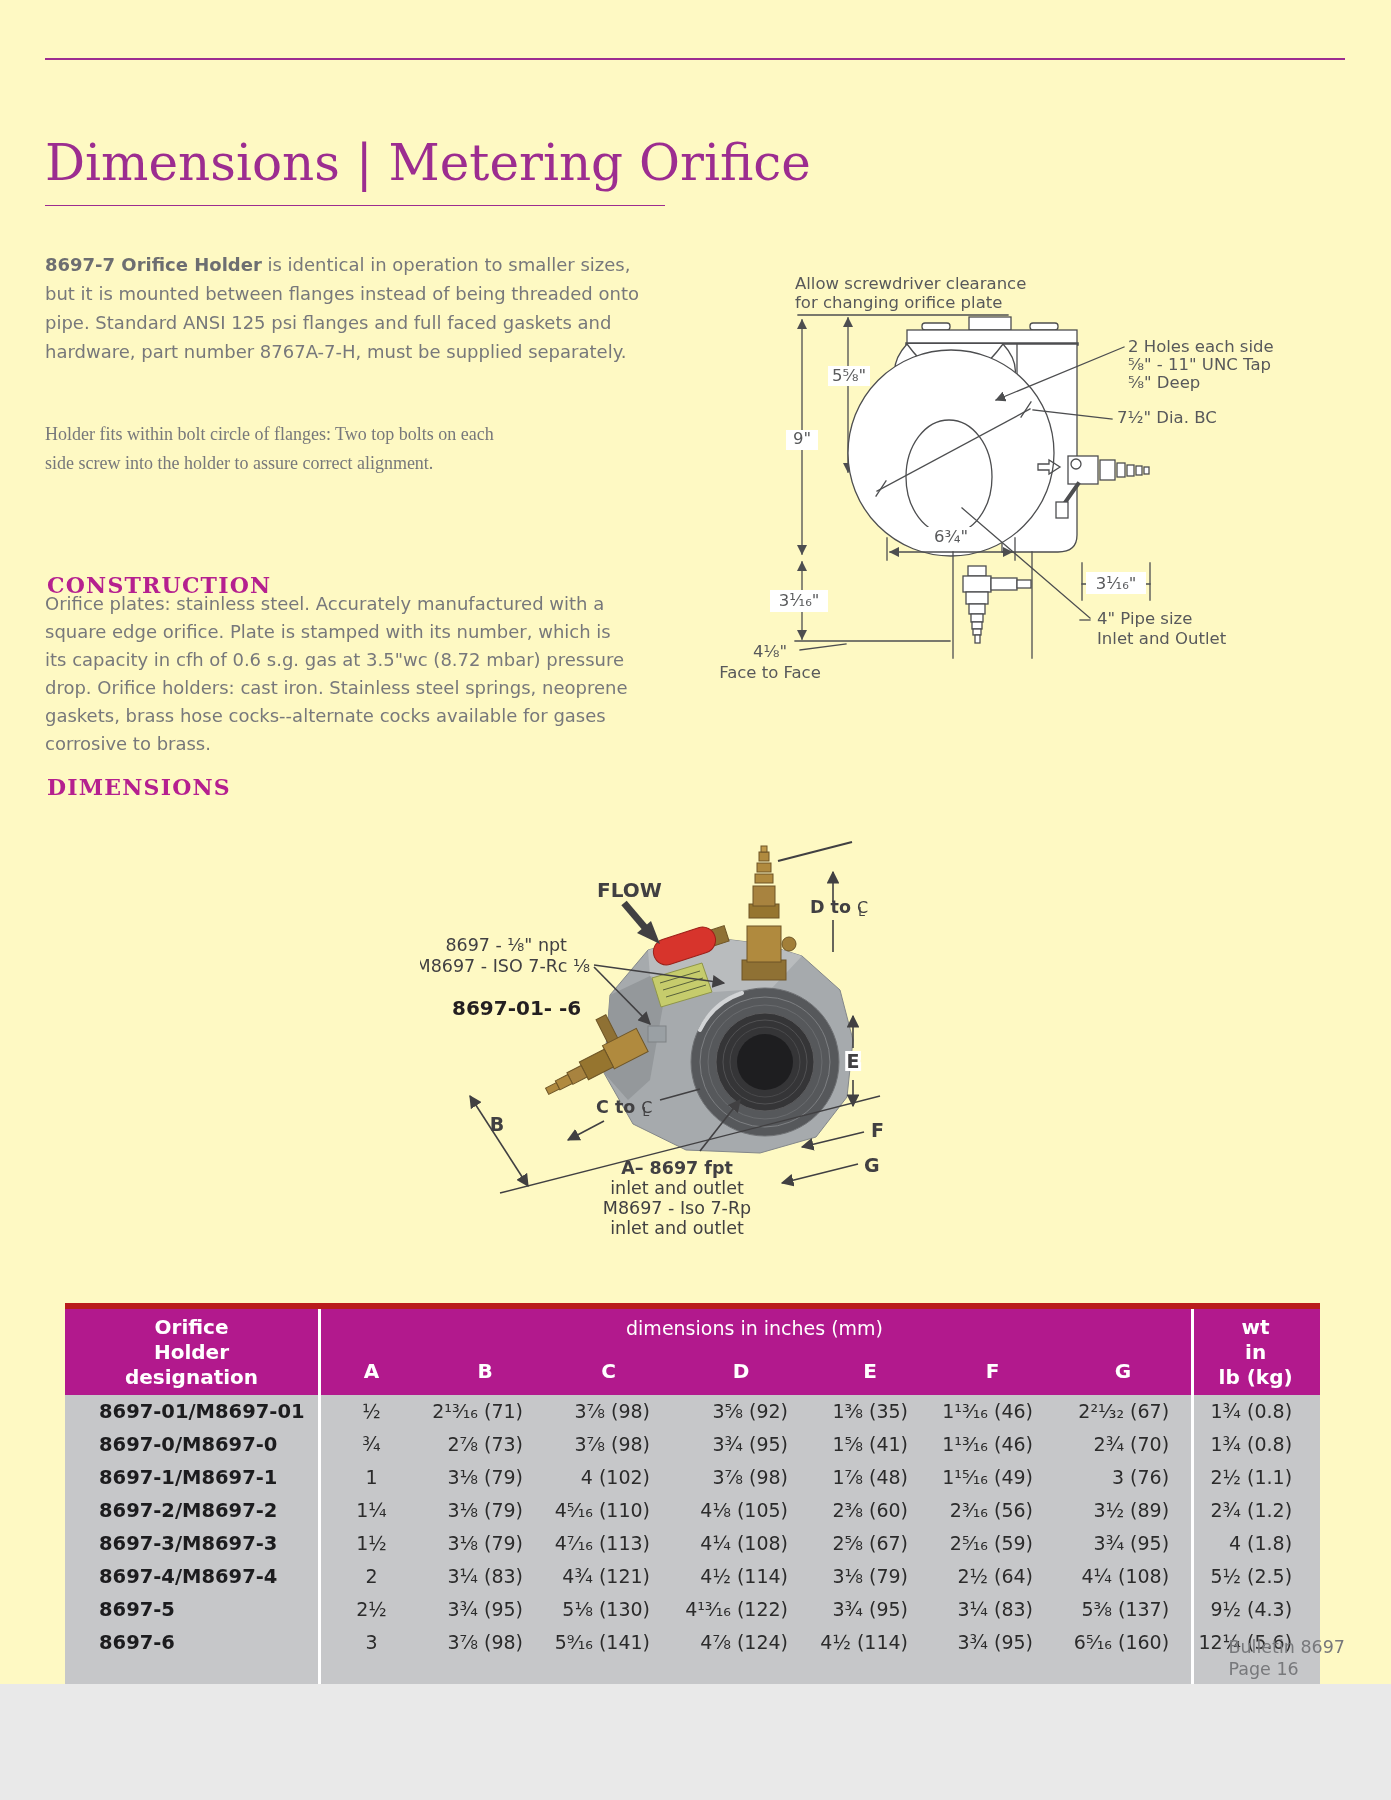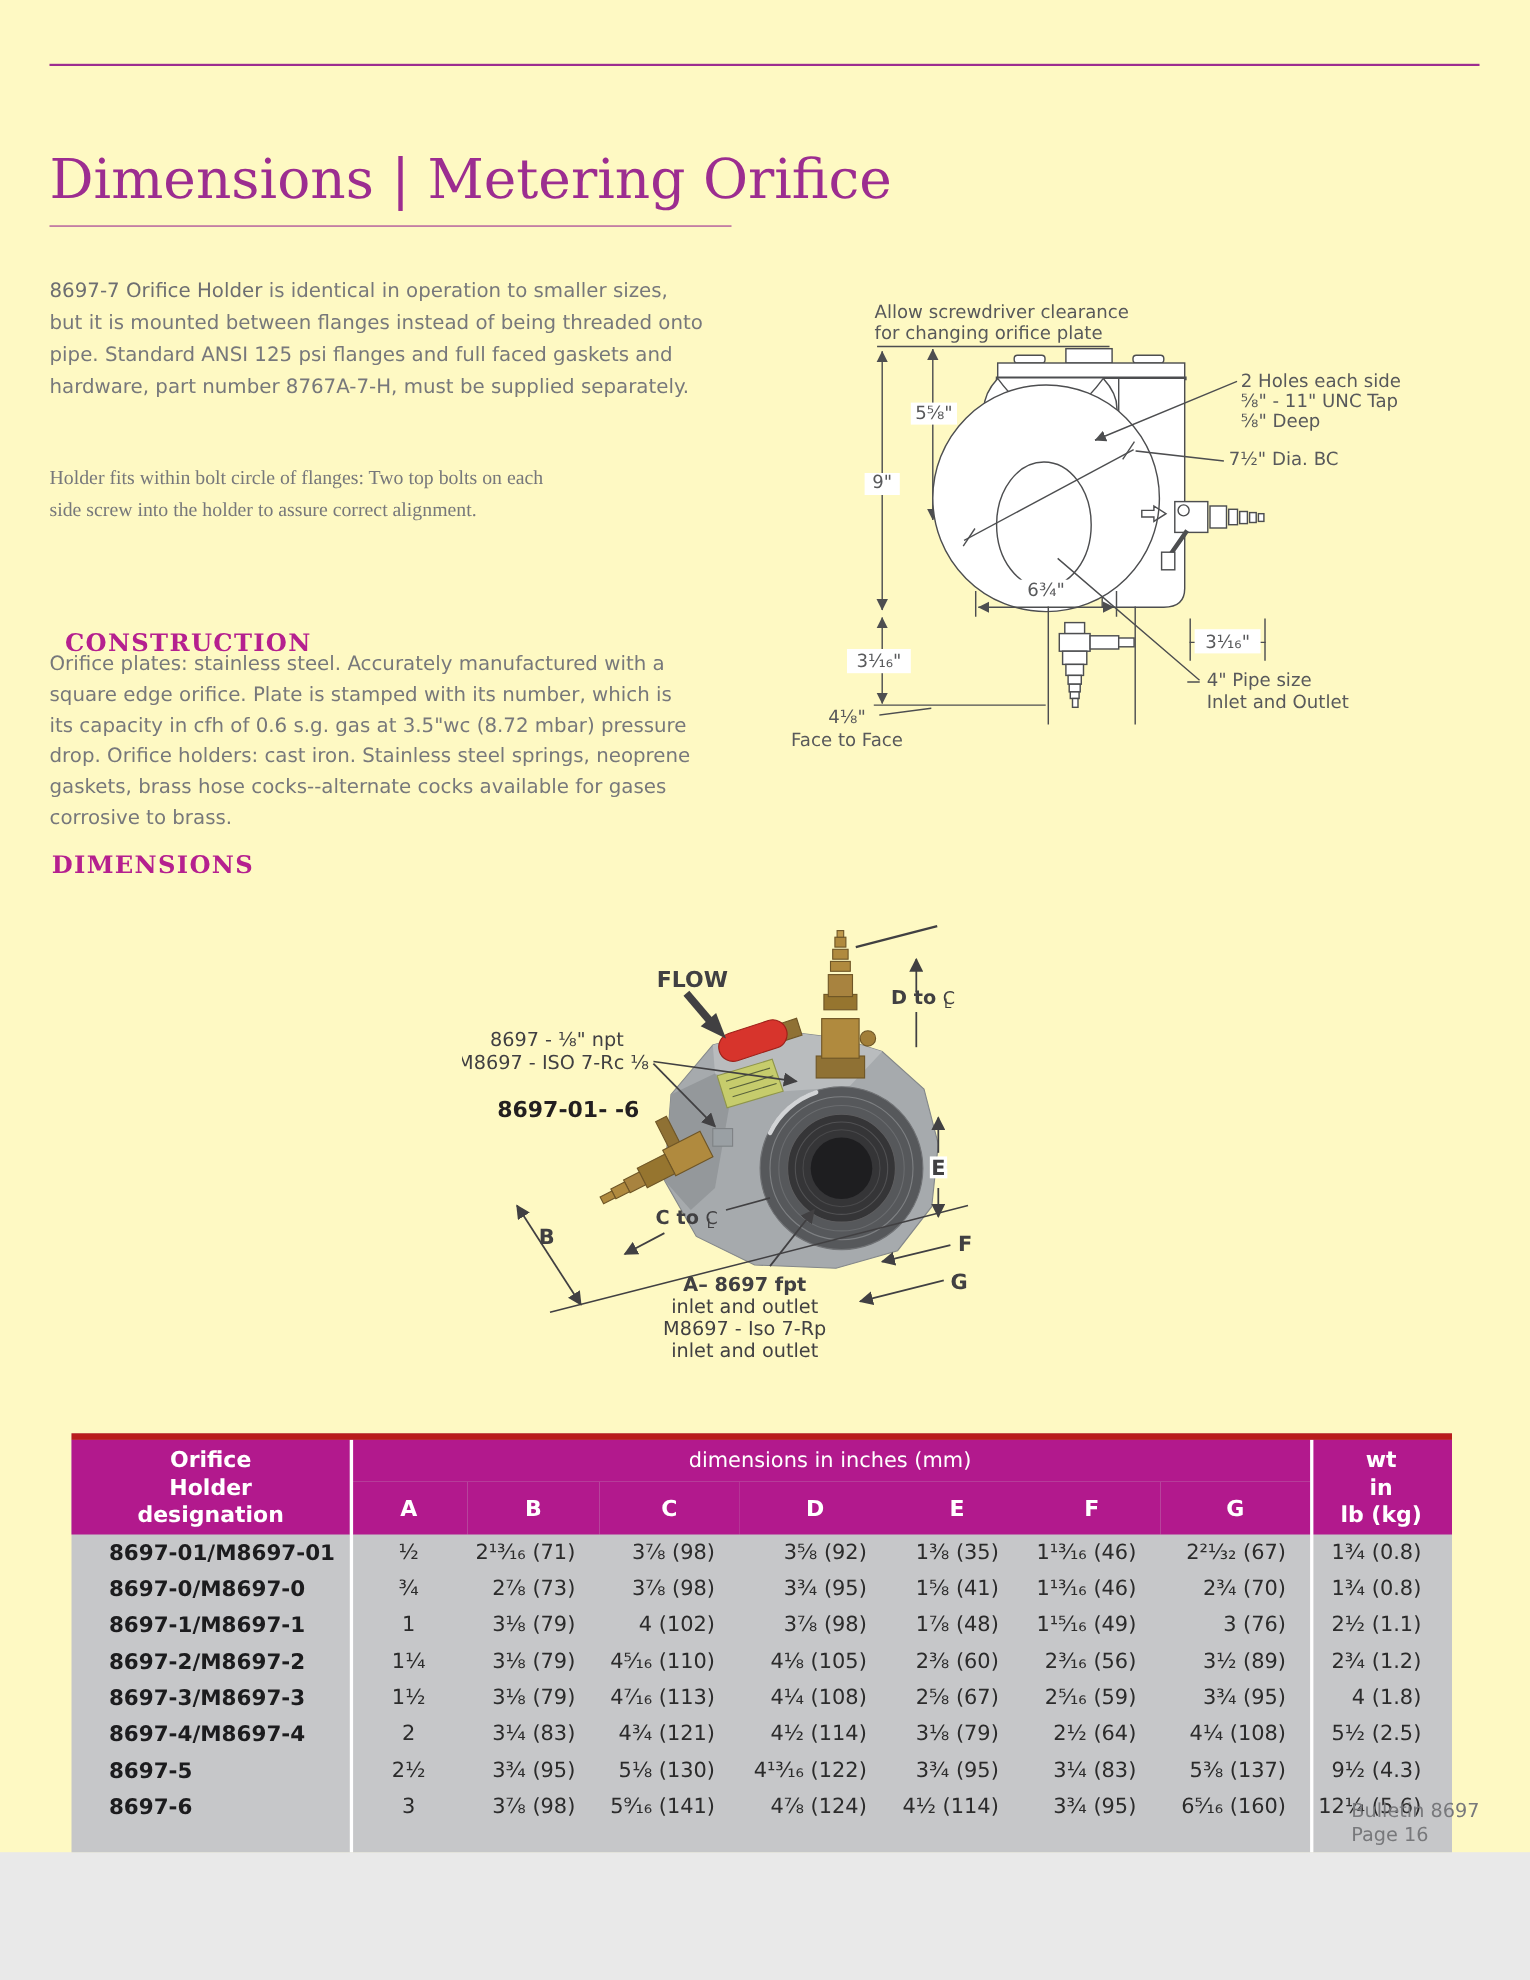--- a/index.html
+++ b/index.html
@@ -6,25 +6,25 @@
   .page{position:relative;width:1391px;height:1684px;background:#fef9c3;overflow:hidden;
         font-family:"DejaVu Sans",sans-serif;}
   .rule{position:absolute;height:0;border-top:2px solid #9c2d90;}
   .rule-top{left:45px;top:58px;width:1300px;}
   .rule-mid{left:45px;top:205px;width:620px;border-top-width:1.5px;}
   .page-title{position:absolute;left:45px;top:100px;font-family:"DejaVu Serif",serif;
               font-weight:400;font-size:50px;color:#9c2d90;white-space:nowrap;}
   .para{position:absolute;left:45px;width:645px;color:#77787b;font-size:18px;
         line-height:29px;white-space:pre-line;}
   .p1{top:250px;} .p2{top:420px;font-family:Liberation Serif, serif;} .p3{top:504px;}
-  .lead{font-weight:normal;color:#6d6e71;}
+  .lead{font-weight:bold;color:#6d6e71;}
   .cons-body{top:590px;line-height:28px;}
   .sechead{position:absolute;left:47px;font-family:"DejaVu Serif",serif;font-weight:700;
            font-size:22px;color:#b5208f;letter-spacing:1.2px;}
-  .h-construction{top:554px;margin-left:12px;} .h-dimensions{top:756px;}
+  .h-construction{top:554px;} .h-dimensions{top:756px;}
   svg{position:absolute;}
   svg text{font-family:"DejaVu Sans",sans-serif;}
   .flange-svg{left:680px;top:225px;}
   .photo-svg{left:420px;top:840px;}
   .flg-lbl{font-size:16.5px;fill:#58595b;}
   .ph-lbl{font-size:17.5px;fill:#414042;}
   .bold{font-weight:700;}
   .halo{paint-order:stroke;stroke:#ffffff;stroke-width:6px;}
   
   .tablewrap{position:absolute;left:65px;top:1303px;width:1255px;height:402px;

